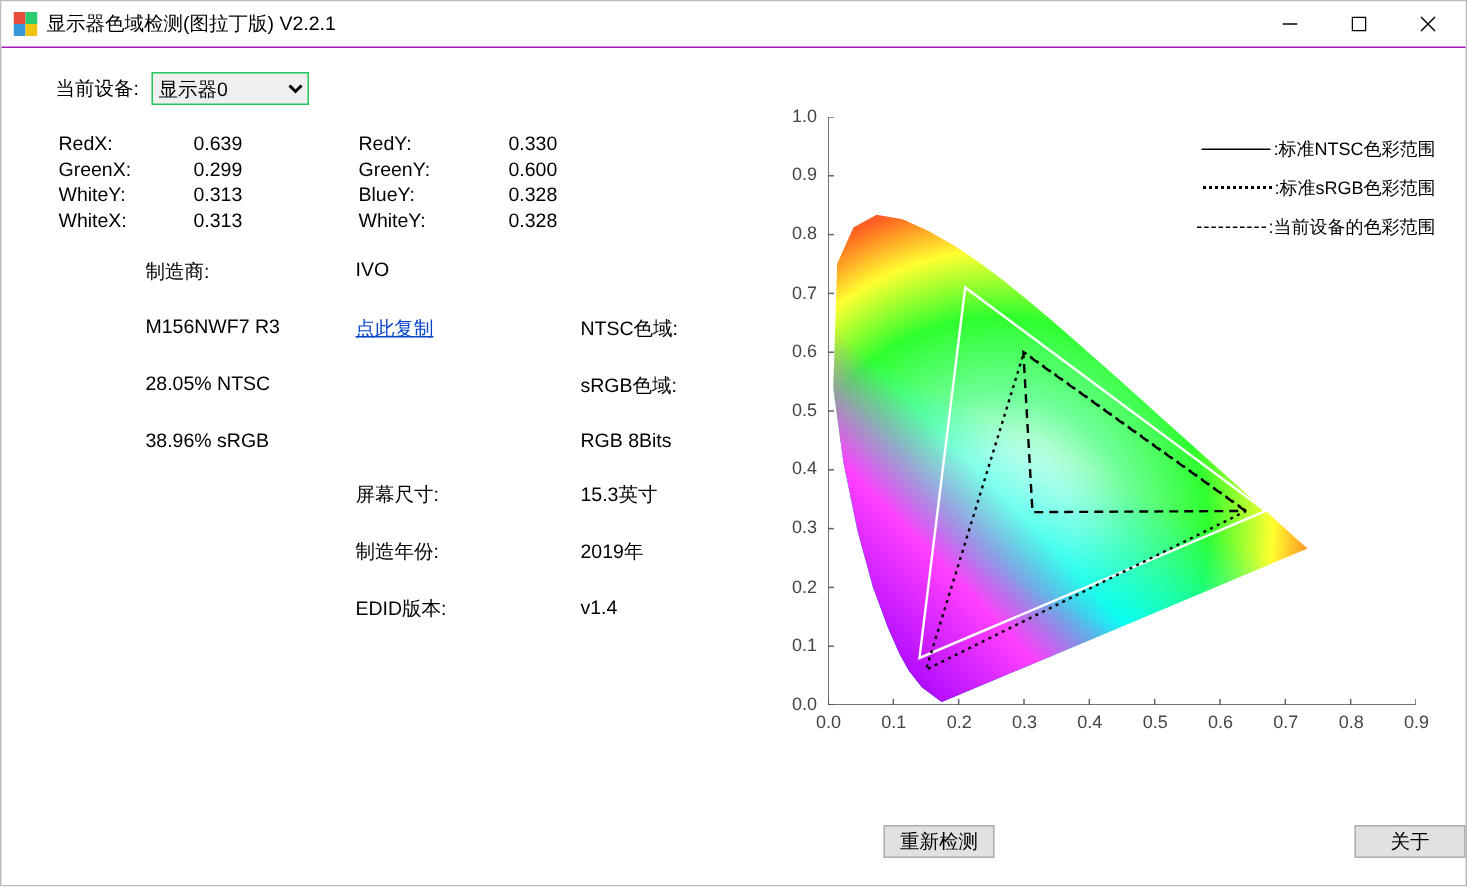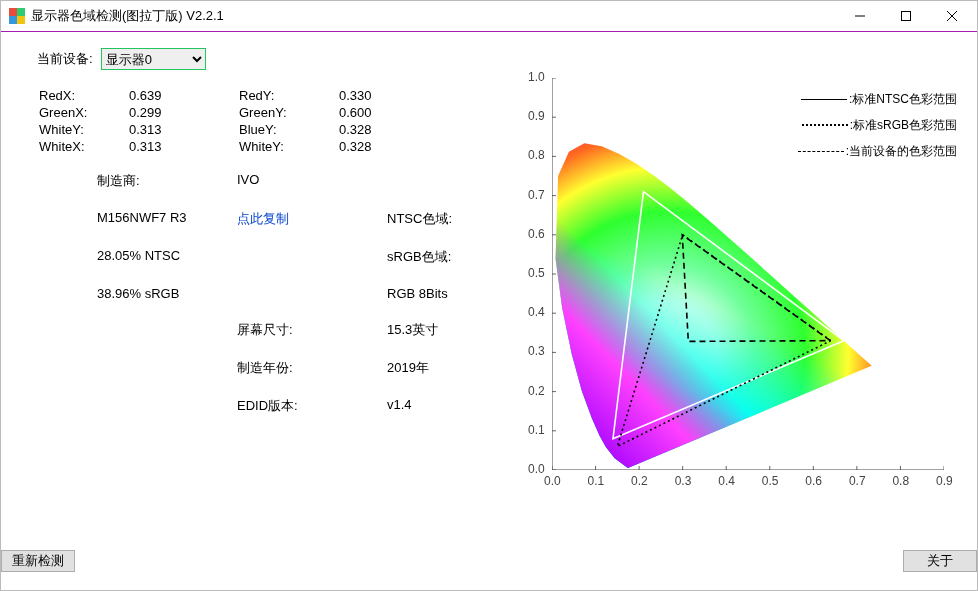--- a/index.html
+++ b/index.html
@@ -11,22 +11,22 @@
   .win-btn{width:46px;height:30px;display:flex;align-items:center;justify-content:center;color:#222}
   .win-btn svg{width:10px;height:10px}
   .content{flex:1;display:flex;padding:16px 20px 12px 36px;position:relative}
   .left{width:460px;display:flex;flex-direction:column}
   .device-row{display:flex;align-items:center;margin-bottom:18px}
   .device-row label{margin-right:8px}
   .device-row select{width:105px;height:22px;font-size:13px;background:#efefef;border:1px solid #22c55e}
   .coords{display:grid;grid-template-columns:90px 110px 100px 80px;row-gap:2px;margin-bottom:18px;margin-left:2px}
   .info{display:grid;grid-template-columns:140px 150px 80px;row-gap:20px;margin-left:60px}
   .info .lbl::after{content:"";}
-  .link{color:#0645cc;cursor:pointer}
-  .btn-row{display:flex;justify-content:space-between;gap:240px;margin-top:auto;width:100%;position:absolute;left:0;bottom:18px}
+  .link{color:#0645cc;text-decoration:underline;cursor:pointer}
+  .btn-row{display:flex;justify-content:flex-end;gap:240px;margin-top:auto;width:100%;position:absolute;left:0;bottom:18px}
   .btn{min-width:74px;height:22px;font-size:13px;background:#e1e1e1;border:1px solid #adadad;cursor:pointer;padding:0 8px}
   .right{flex:1;position:relative;margin-left:20px}
   .chart-box{position:absolute;left:35px;top:30px;width:392px;height:392px}
   .legend{position:absolute;right:0;top:38px;font-size:12px;line-height:26px}
   .legend-row{display:flex;align-items:center;justify-content:flex-end}
   .legend-line{display:inline-block;width:46px;height:0;border-top-width:1.5px;border-color:#000;margin-right:2px}
   .tick{position:absolute;font-size:12px;color:#444}
 </style>
 </head>
 <body>

